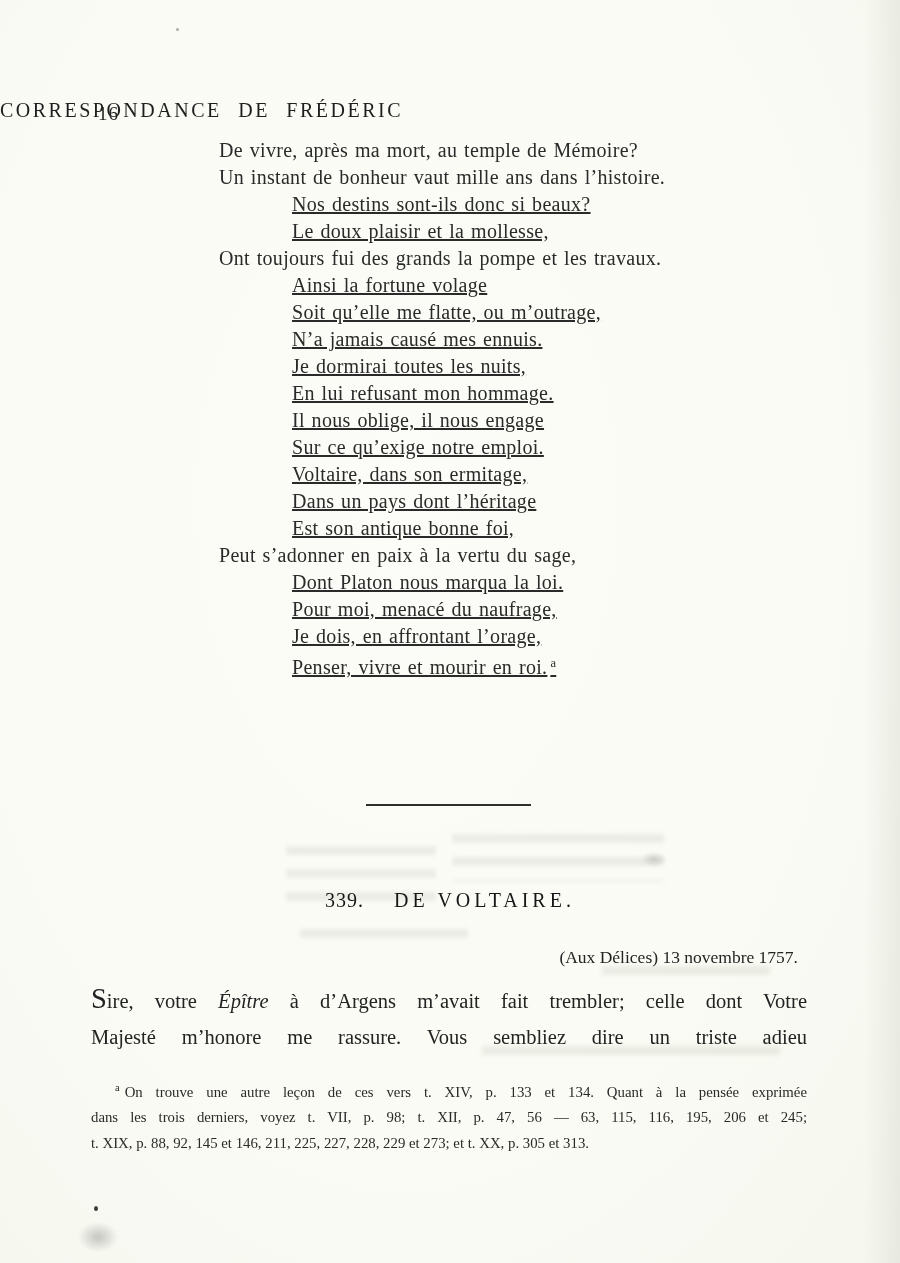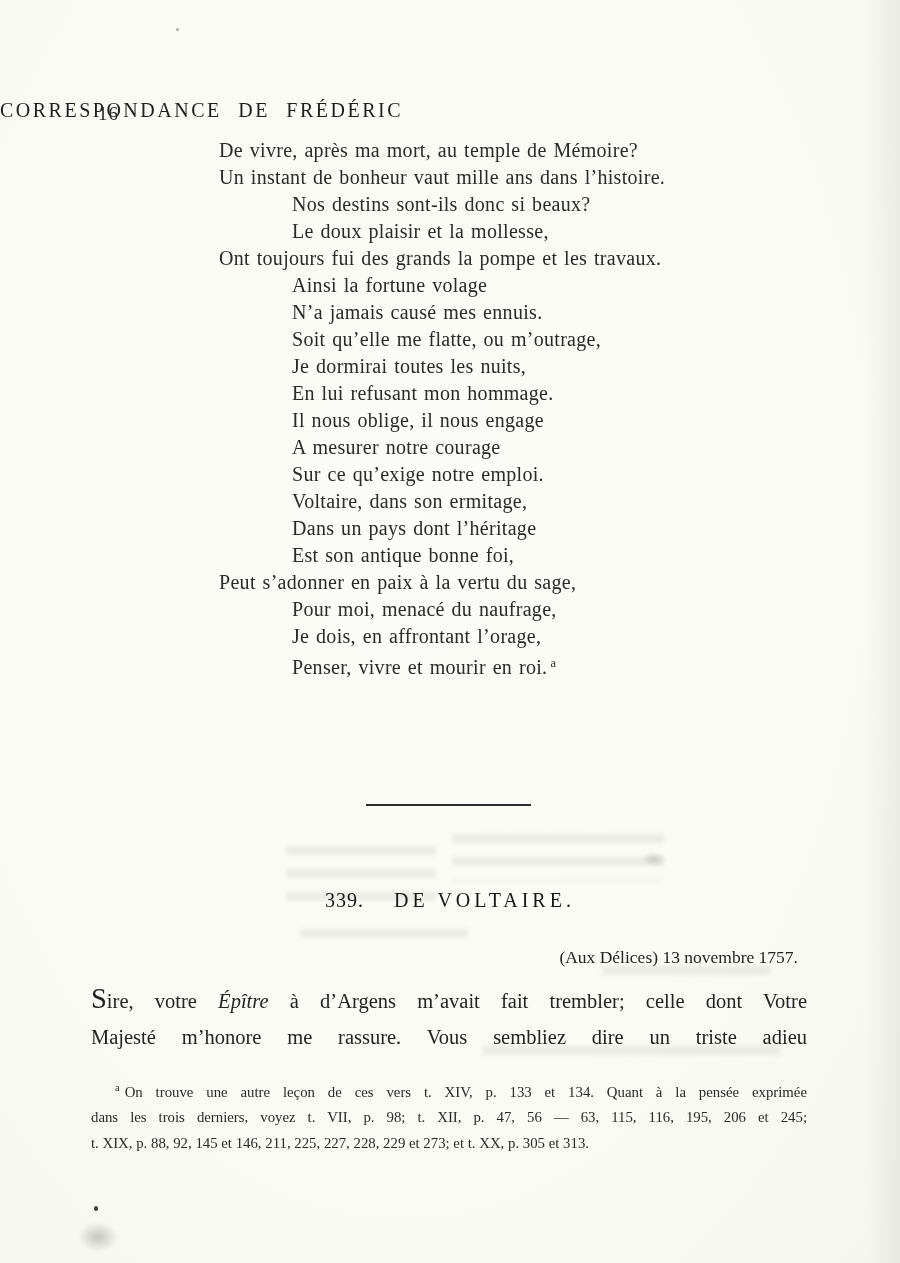--- a/index.html
+++ b/index.html
@@ -11,21 +11,21 @@
   }
   .edge-shade { position:absolute; right:0; top:0; width:36px; height:100%;
     background:linear-gradient(to right, rgba(110,112,100,0), rgba(110,112,100,0.10)); }
 
   .page-number { position:absolute; left:98px; top:103px; font-size:19px; letter-spacing:1px; }
   .running-title { position:absolute; left:0; top:99px; width:100%; text-align:left;
     font-size:20px; letter-spacing:2.5px; word-spacing:9px; color:#1e1e1e; }
 
   .poem { position:absolute; left:219px; top:137px; font-size:20px; line-height:27px; color:#2a2a2a; }
   .poem-line { white-space:nowrap; letter-spacing:0.3px; word-spacing:1.5px; }
-  .poem-line[data-indent="inset"] { margin-left:73px; }
+  .poem-line[data-indent="inset"] { margin-left:73px;text-decoration:underline; }
   .poem-line[data-note]::after { content:attr(data-note); font-size:12.5px;
     vertical-align:7px; margin-left:3px; }
 
   .section-divider { position:absolute; left:366px; top:804px; width:165px; height:2px; background:#2e2e2e; }
 
   .letter-heading { position:absolute; left:0; top:889px; width:100%; text-align:center;
     font-size:20px; color:#171717; }
   .letter-number { margin-right:30px; letter-spacing:1px; }
   .letter-title { letter-spacing:4px; }
 
@@ -82,31 +82,31 @@
   <div class="running-title">CORRESPONDANCE DE FRÉDÉRIC</div>
 
   <div class="poem">
 
   <div class="poem-line" data-indent="flush"><span class="poem-line-text">De vivre, après ma mort, au temple de Mémoire?</span></div>
       <div class="poem-line" data-indent="flush"><span class="poem-line-text">Un instant de bonheur vaut mille ans dans l’histoire.</span></div>
       <div class="poem-line" data-indent="inset"><span class="poem-line-text">Nos destins sont-ils donc si beaux?</span></div>
       <div class="poem-line" data-indent="inset"><span class="poem-line-text">Le doux plaisir et la mollesse,</span></div>
       <div class="poem-line" data-indent="flush"><span class="poem-line-text">Ont toujours fui des grands la pompe et les travaux.</span></div>
       <div class="poem-line" data-indent="inset"><span class="poem-line-text">Ainsi la fortune volage</span></div>
+      <div class="poem-line" data-indent="inset"><span class="poem-line-text">Soit qu’elle me flatte, ou m’outrage,</span></div>
       <div class="poem-line" data-indent="inset"><span class="poem-line-text">N’a jamais causé mes ennuis.</span></div>
-      <div class="poem-line" data-indent="inset"><span class="poem-line-text">Soit qu’elle me flatte, ou m’outrage,</span></div>
       <div class="poem-line" data-indent="inset"><span class="poem-line-text">Je dormirai toutes les nuits,</span></div>
       <div class="poem-line" data-indent="inset"><span class="poem-line-text">En lui refusant mon hommage.</span></div>
       <div class="poem-line" data-indent="inset"><span class="poem-line-text">Il nous oblige, il nous engage</span></div>
-      <div class="poem-line" data-indent="inset"><span class="poem-line-text">A mesurer notre courage</span></div>
       <div class="poem-line" data-indent="inset"><span class="poem-line-text">Sur ce qu’exige notre emploi.</span></div>
       <div class="poem-line" data-indent="inset"><span class="poem-line-text">Voltaire, dans son ermitage,</span></div>
       <div class="poem-line" data-indent="inset"><span class="poem-line-text">Dans un pays dont l’héritage</span></div>
       <div class="poem-line" data-indent="inset"><span class="poem-line-text">Est son antique bonne foi,</span></div>
       <div class="poem-line" data-indent="flush"><span class="poem-line-text">Peut s’adonner en paix à la vertu du sage,</span></div>
+      <div class="poem-line" data-indent="inset"><span class="poem-line-text">Dont Platon nous marqua la loi.</span></div>
       <div class="poem-line" data-indent="inset"><span class="poem-line-text">Pour moi, menacé du naufrage,</span></div>
       <div class="poem-line" data-indent="inset"><span class="poem-line-text">Je dois, en affrontant l’orage,</span></div>
       <div class="poem-line" data-indent="inset" data-note="a"><span class="poem-line-text">Penser, vivre et mourir en roi.</span></div>
     </div>
 
   <div class="section-divider"></div>
 
   <div class="letter-heading">
     <span class="letter-number">339.</span><span class="letter-title">DE VOLTAIRE.</span>
   </div>

